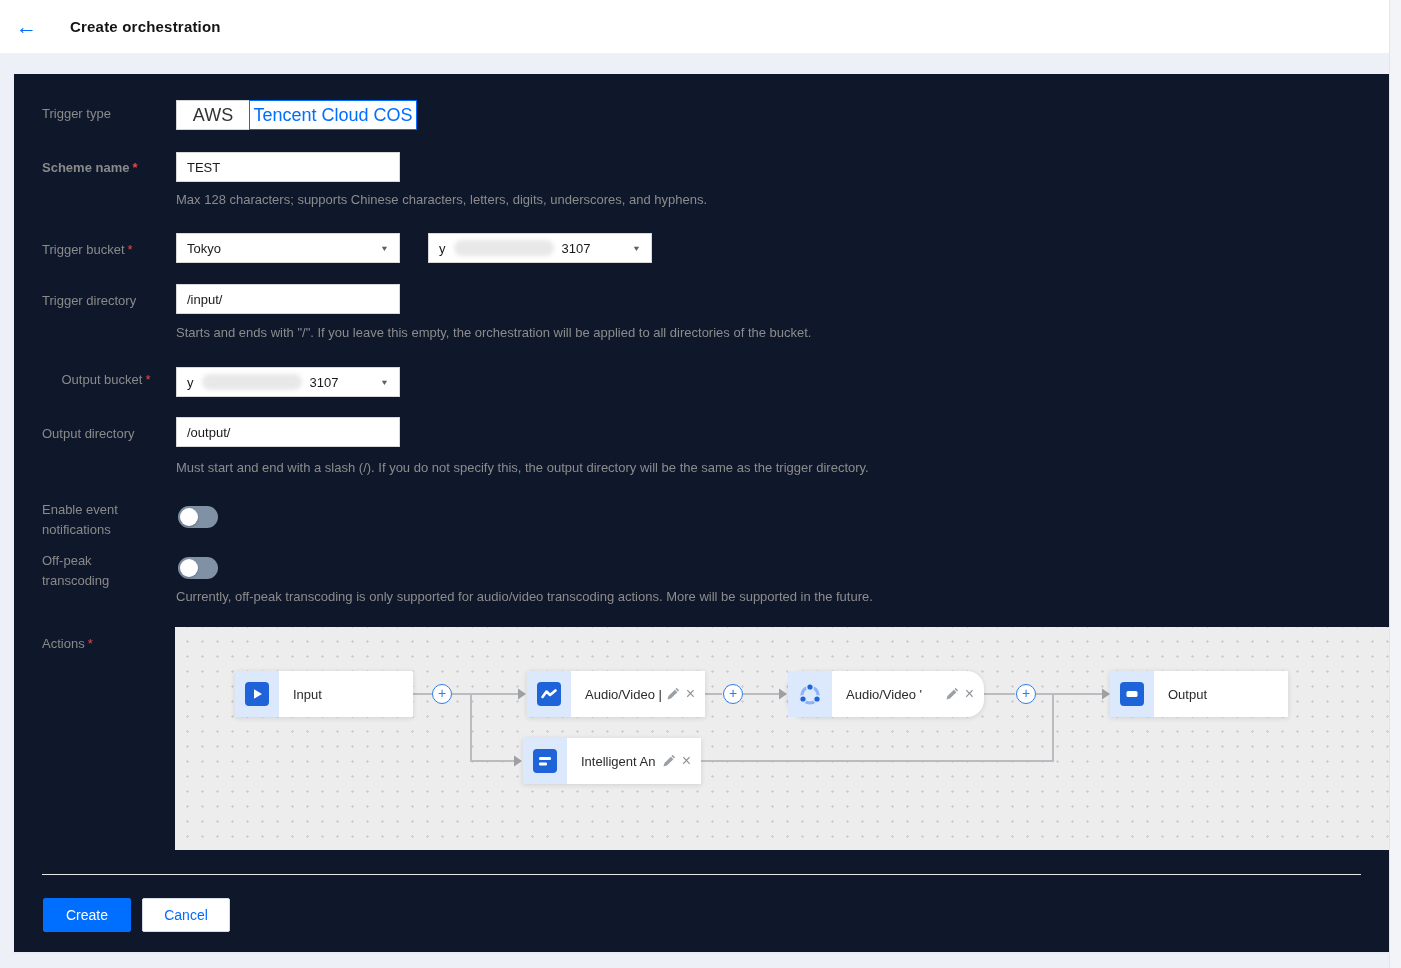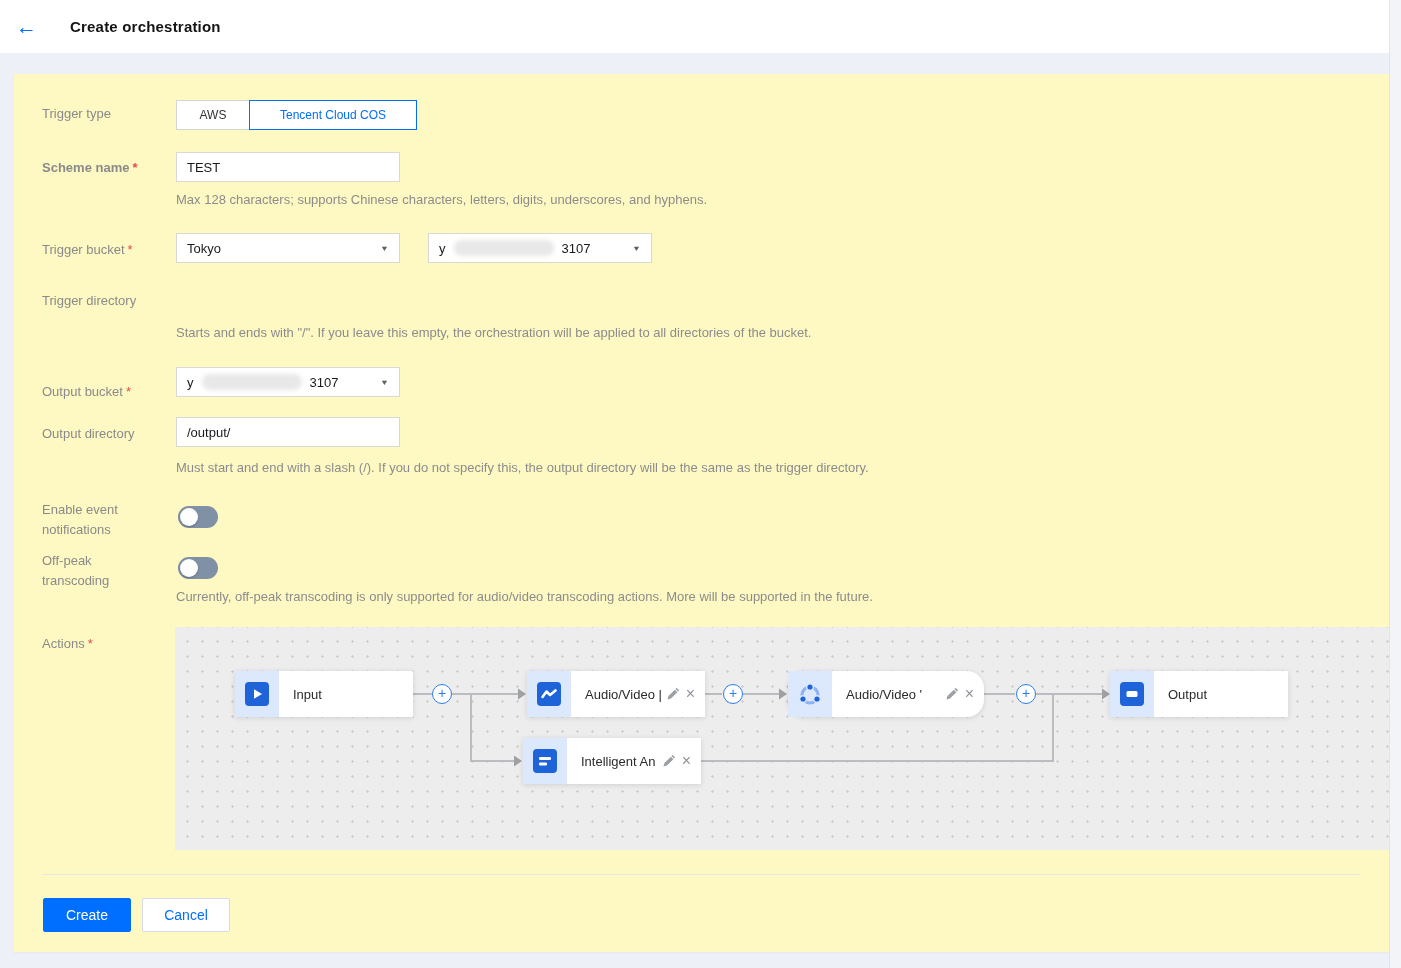--- a/index.html
+++ b/index.html
@@ -13,26 +13,26 @@
 
   
   .topbar { position:absolute; left:0; top:0; width:1389px; height:53px; background:#fff; display:flex; align-items:center; }
   .back { margin-left:16px; font-size:21px; font-weight:700; color:#006EFF; cursor:pointer; line-height:1; }
   .page-title { margin-left:33px; font-size:15px; font-weight:700; color:#141414; letter-spacing:.2px; }
 
   
   .scroll-strip { position:absolute; right:0; top:0; width:12px; height:968px; background:#F3F4F7; border-left:1px solid #E4E5E9; }
 
   
-  .card { position:absolute; left:14px; top:74px; width:1375px; height:878px; background:#fef9c3; box-shadow:0 1px 2px rgba(0,0,0,.04); }
+  .card { position:absolute; left:14px; top:74px; width:1375px; height:878px; background:#0f172a; box-shadow:0 1px 2px rgba(0,0,0,.04); }
 
   .row-label { position:absolute; left:28px; width:128px; font-size:13px; color:#8A8A8A; line-height:20px; }
   .req { color:#E5484D; margin-left:3px; font-size:13px; }
 
-  .seg { position:absolute; top:26px; height:30px; display:flex; align-items:center; justify-content:center; font-size:12px; background:#fff; cursor:pointer; }
+  .seg { position:absolute; top:26px; height:30px; display:flex; align-items:center; justify-content:center; font-size:18px; background:#fff; cursor:pointer; }
   .seg.aws { left:162px; width:74px; border:1px solid #D5D5D5; color:#333; }
   .seg.tcc { left:235px; width:168px; border:1px solid #006EFF; color:#006EFF; }
 
   .text-input, .select {
     position:absolute; width:224px; height:30px; background:#fff;
     border:1px solid #D8D8D8; font-size:13px; color:#1A1A1A;
     padding:0 10px; display:flex; align-items:center;
   }
   .select { cursor:pointer; }
   .caret { margin-left:auto; font-size:9px; color:#5F5F5F; transform:scaleY(.85); }
@@ -103,23 +103,26 @@
       <span class="caret">▼</span>
     </div>
     <div class="select" style="left:414px; top:159px;">
       <span>y</span>
       <span class="blur-blob"></span>
       <span>3107</span>
       <span class="caret">▼</span>
     </div>
 
     <div class="row-label" style="top:217px;">Trigger directory</div>
+    <div class="text-input" style="left:162px; top:210px;">
+      <span>/input/</span>
+    </div>
     <div class="help" style="left:162px; top:251px;">Starts and ends with "/". If you leave this empty, the orchestration will be applied to all directories of the bucket.</div>
 
-    <div class="row-label" style="top:308px;">
+    <div class="row-label" style="top:296px;text-align:center;">
       <span>Output bucket</span><span class="req">*</span>
     </div>
     <div class="select" style="left:162px; top:293px;">
       <span>y</span>
       <span class="blur-blob"></span>
       <span>3107</span>
       <span class="caret">▼</span>
     </div>
 
     <div class="row-label" style="top:350px;">Output directory</div>

